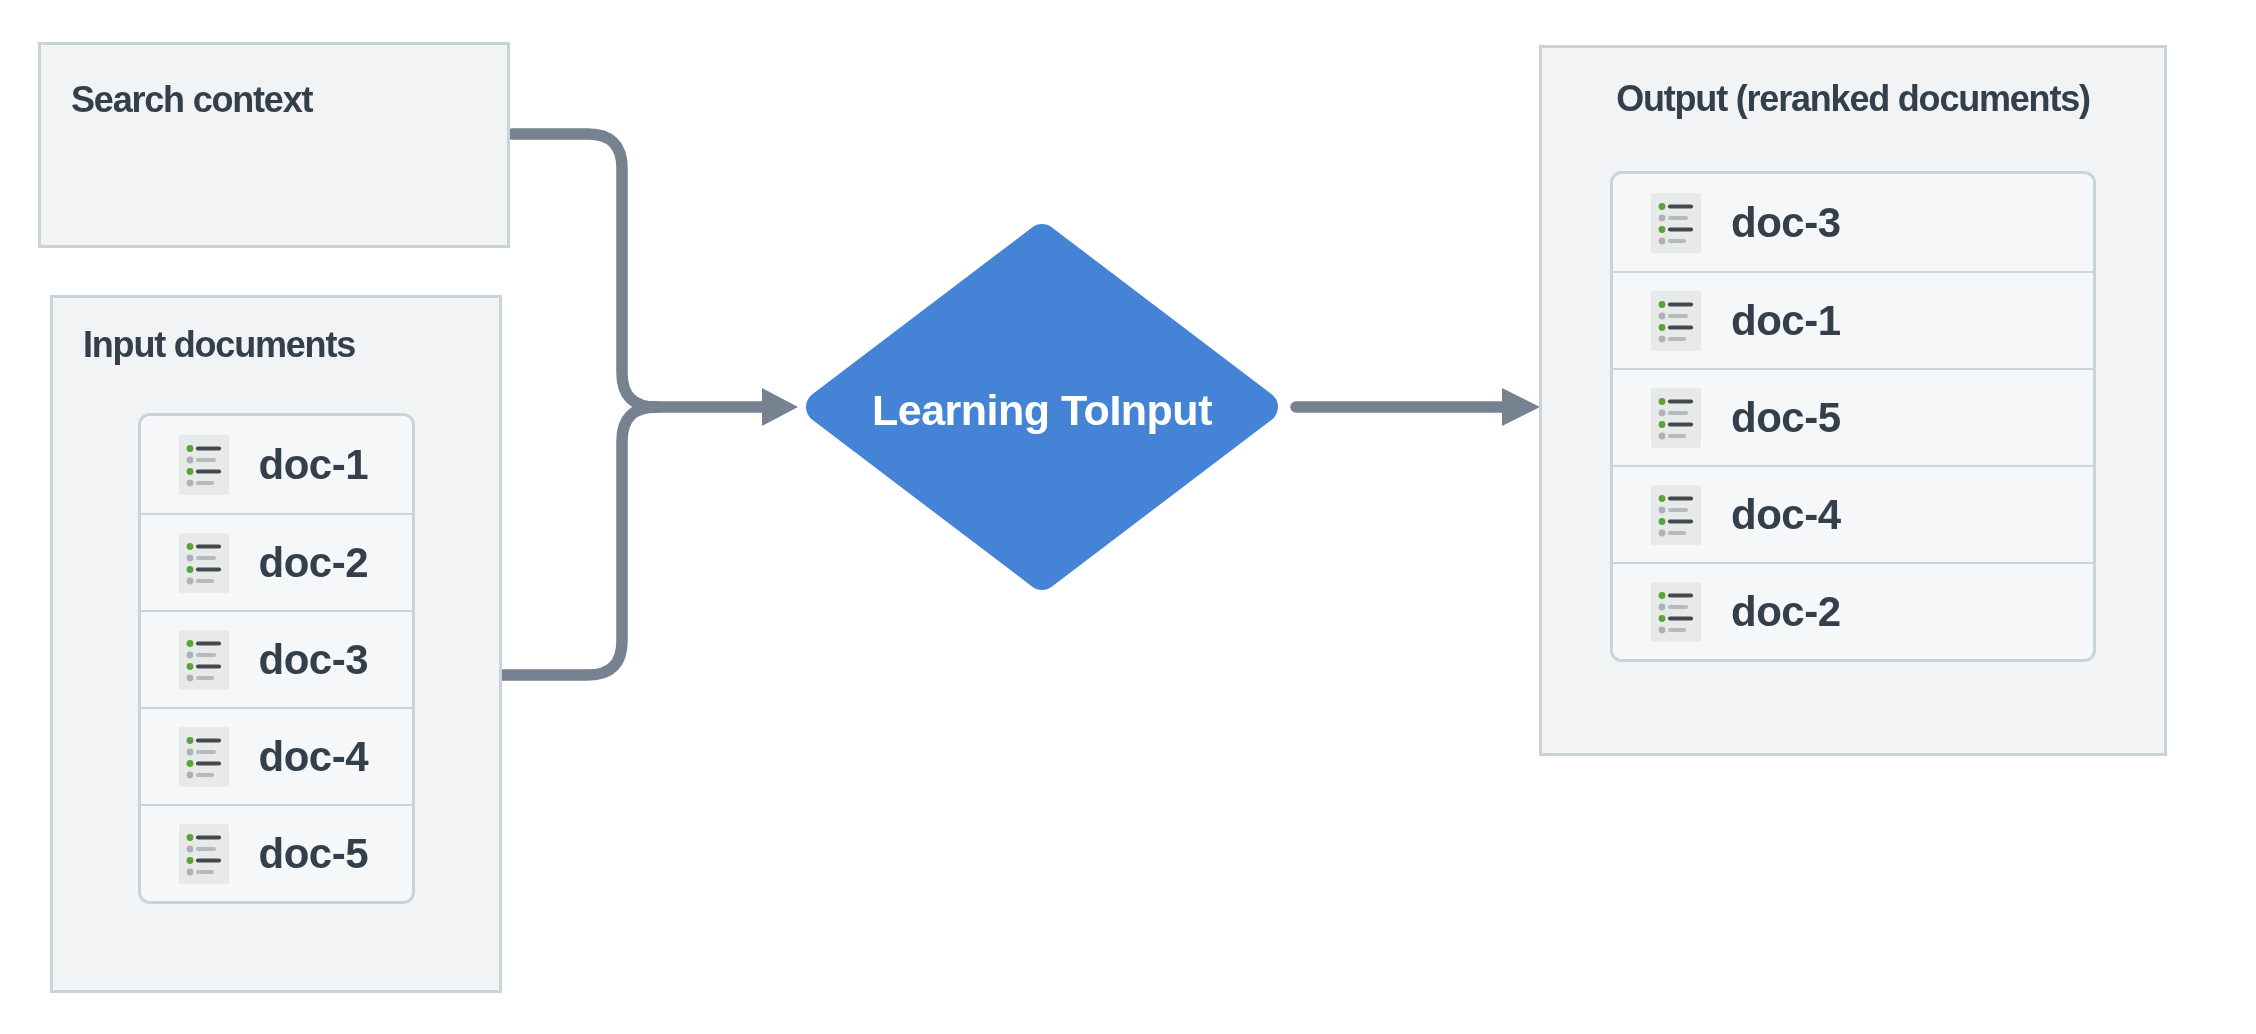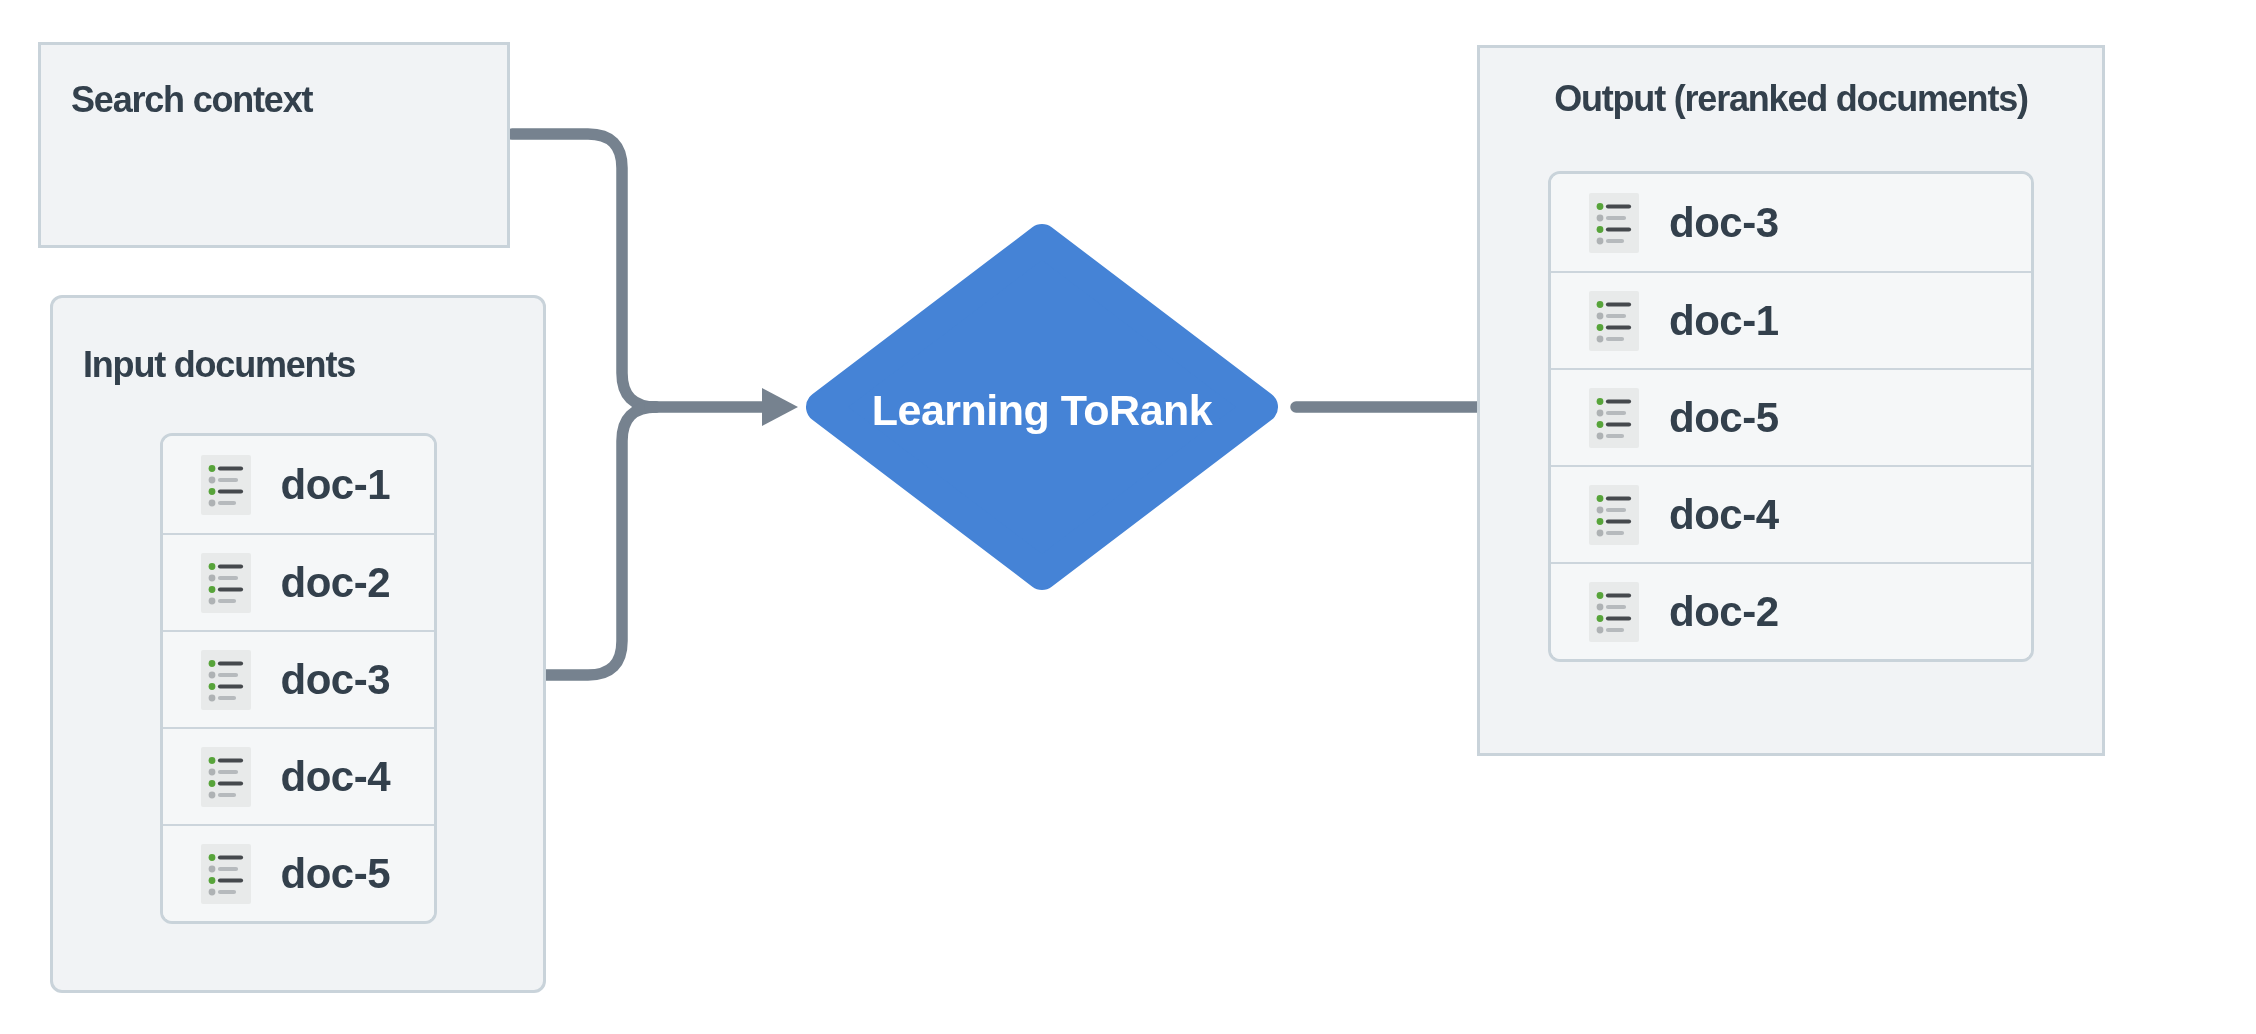--- a/index.html
+++ b/index.html
@@ -49,22 +49,22 @@
     stroke: var(--diamond);
     stroke-width: 32;
     stroke-linejoin: round;
   }
   .box {
     position: absolute;
     background: var(--box-bg);
     border: 3px solid var(--box-border);
   }
   .box-search   { left: 38px;  top: 42px;  width: 472px; height: 206px; padding: 32px 30px; }
-  .box-input    { left: 50px;  top: 295px; width: 496px; height: 698px; padding: 44px 30px; border-radius: 12px; }
-  .box-output   { left: 1477px; top: 45px; width: 628px; height: 711px; padding: 28px 14px; }
+  .box-input    { left: 50px;  top: 295px; width: 452px; height: 698px; padding: 24px 30px; }
+  .box-output   { left: 1539px; top: 45px; width: 628px; height: 711px; padding: 28px 14px; }
   .box-title {
     font-size: 36px;
     font-weight: 700;
     letter-spacing: -1.2px;
     line-height: 1.25;
     white-space: nowrap;
     color: var(--text);
   }
   .box-output .box-title { text-align: center; }
   .query-text {
@@ -227,21 +227,21 @@
               <line class="ic-ln-x" x1="19" y1="48" x2="33" y2="48"></line>
             </svg>
           </span>
           <span class="doc-label">doc-5</span>
         </div>
       </div>
   </div>
 
   <div class="diamond-label">
     <span>Learning To</span>
-    <span>Rank</span>
+    <span>Input</span>
   </div>
 
   <div class="box box-output">
     <div class="box-title">Output (reranked documents)</div>
     <div class="doc-list">
 
         <div class="doc-row">
           <span class="doc-icon">
             <svg viewBox="0 0 50 60">
               <rect class="ic-bg" x="0" y="0" width="50" height="60" rx="2"></rect>

